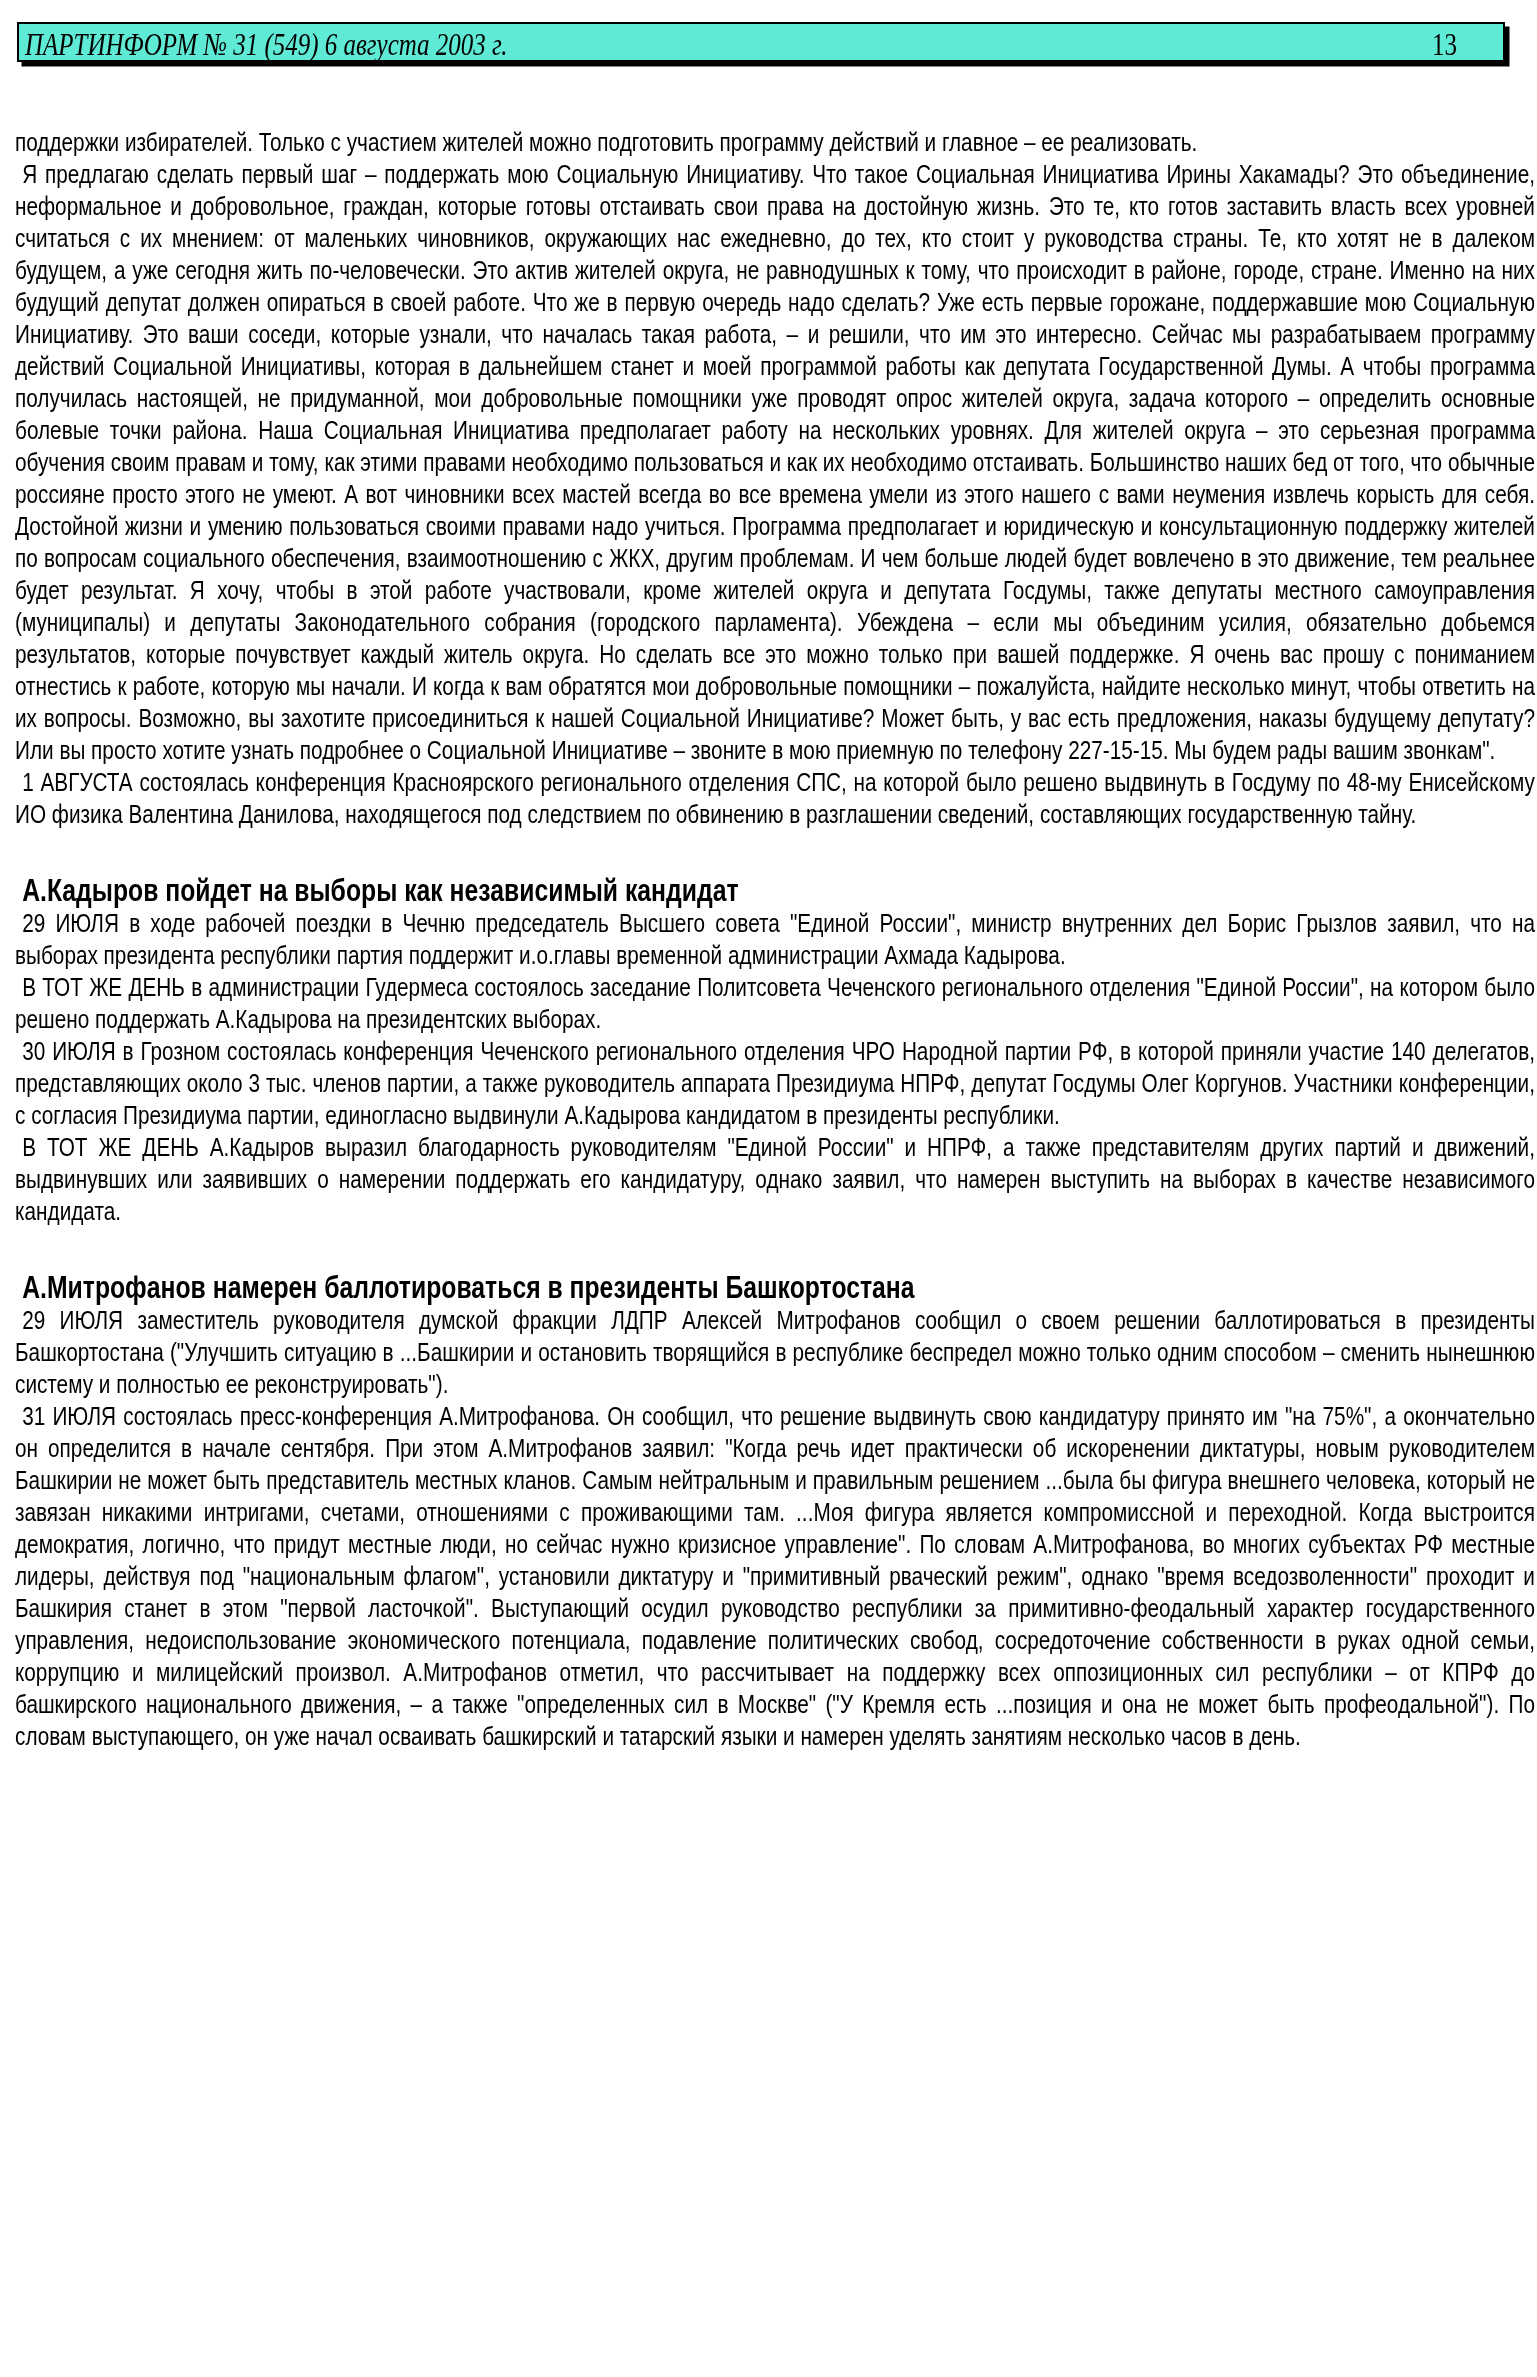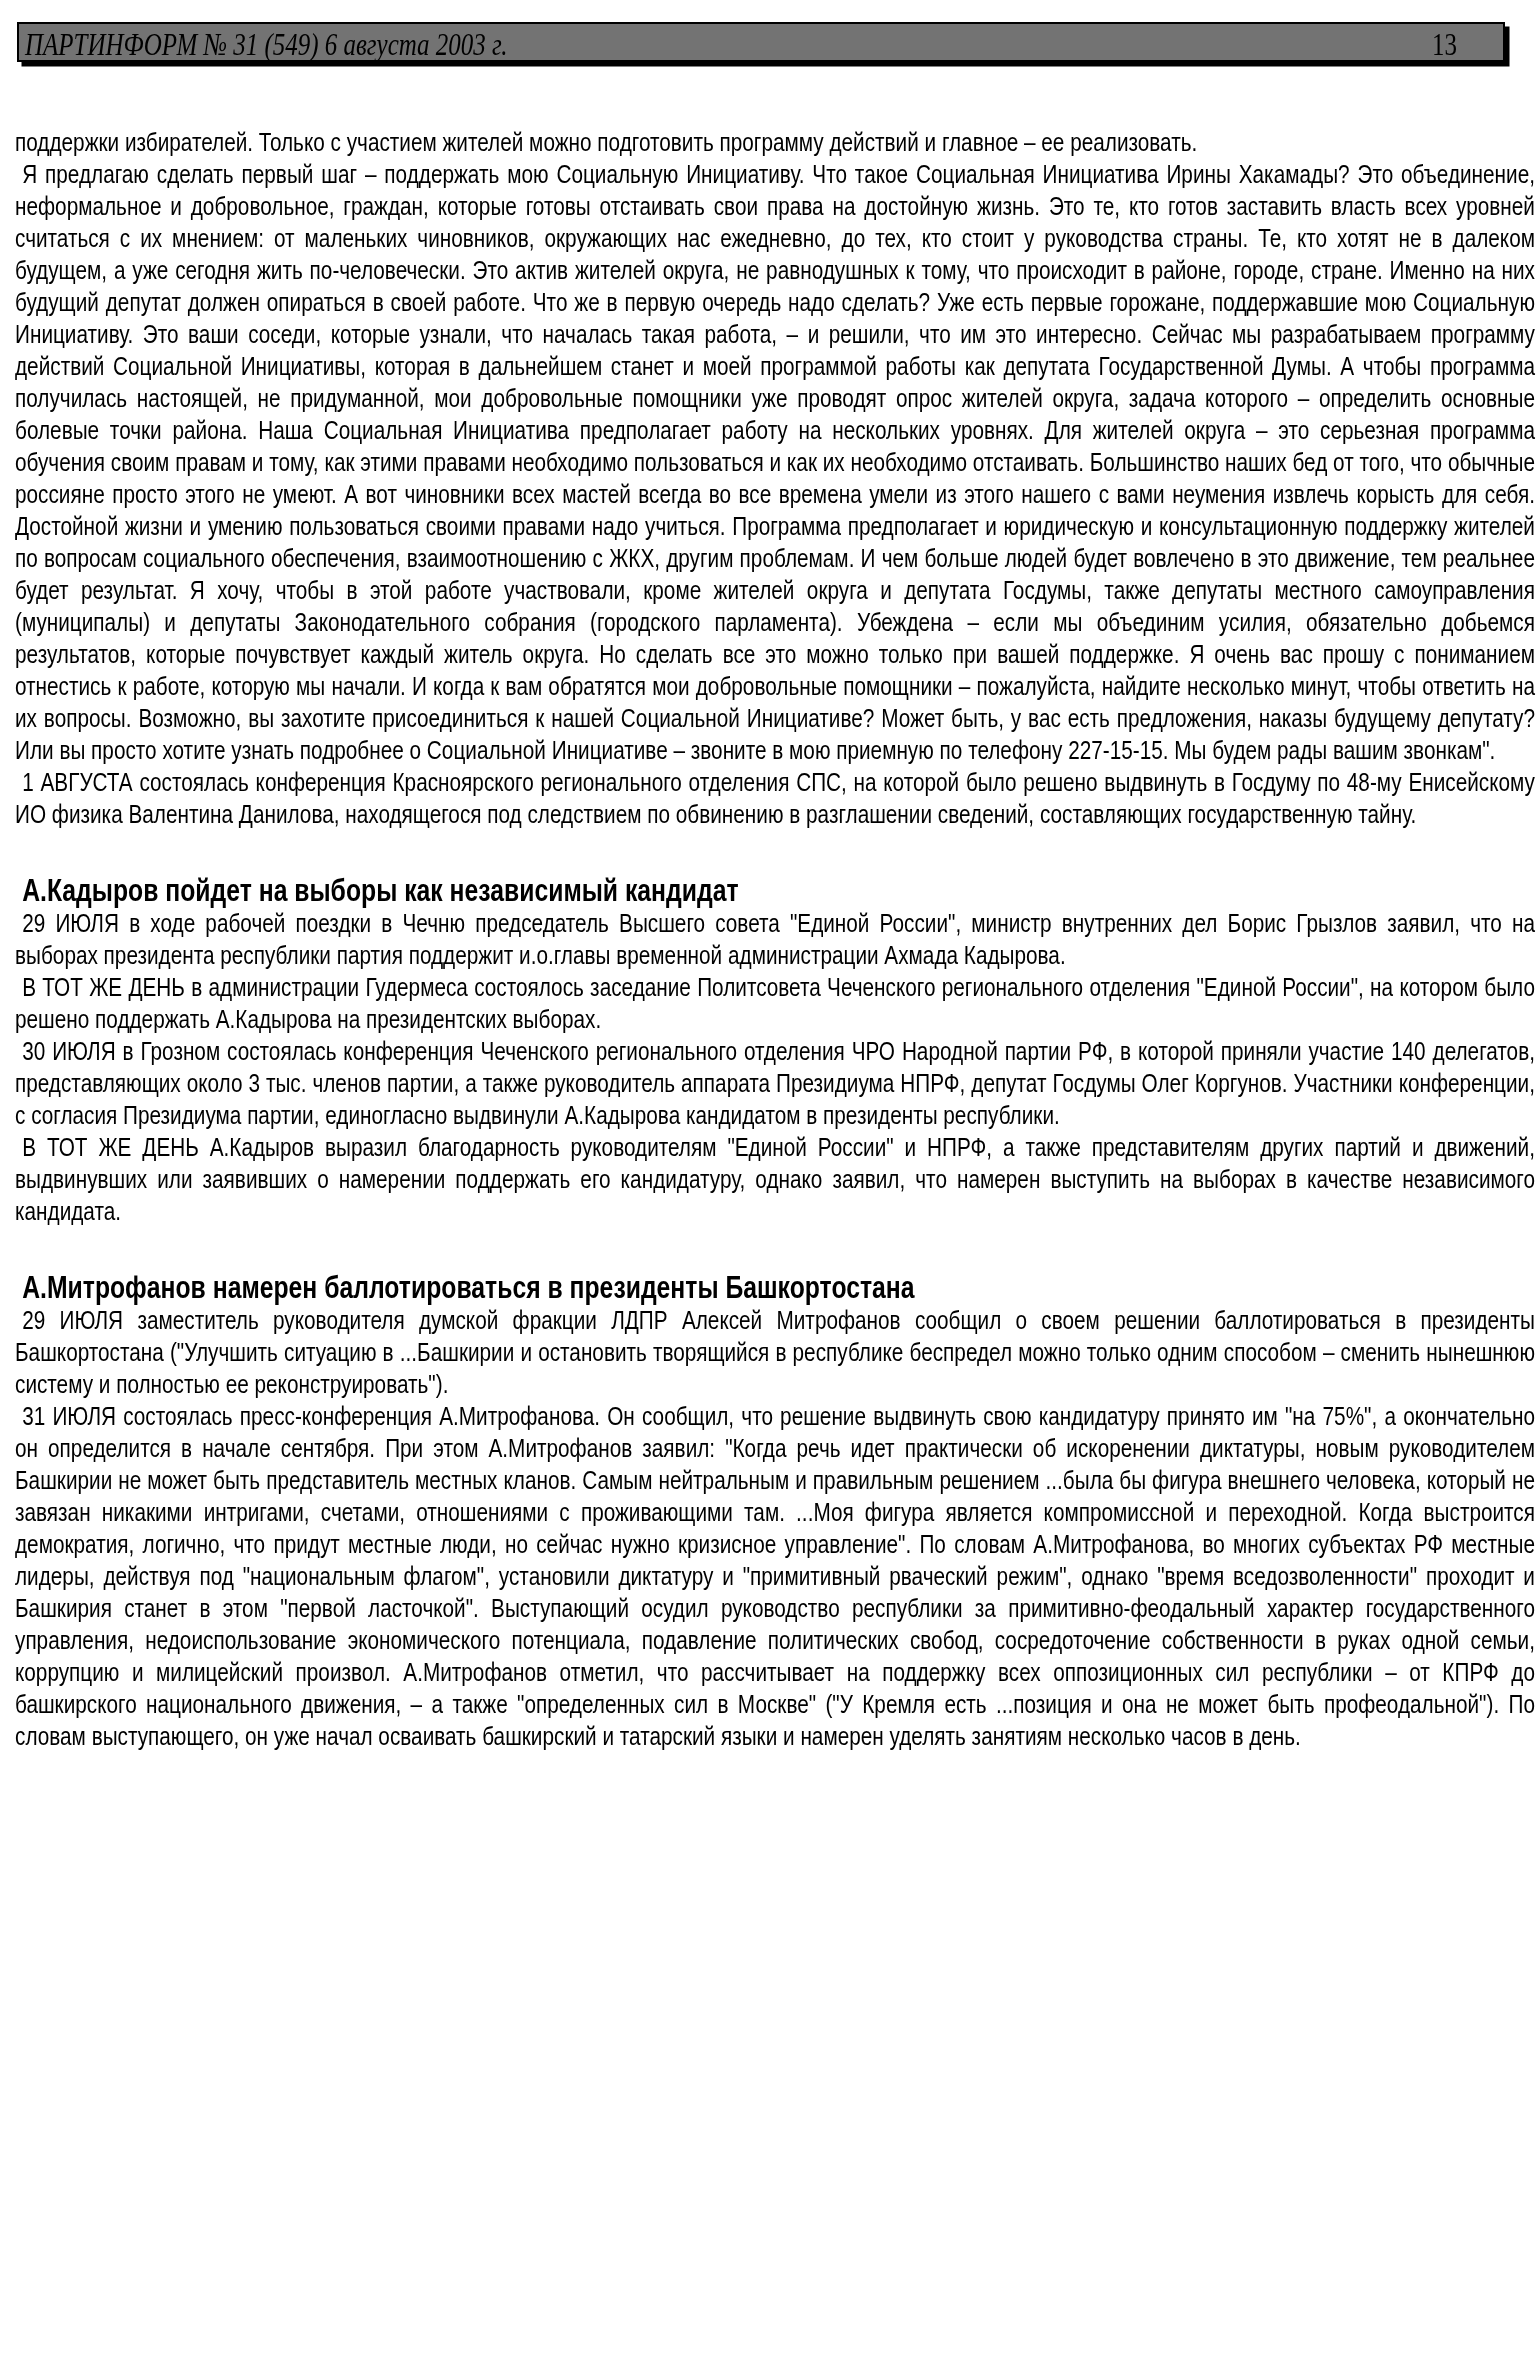--- a/index.html
+++ b/index.html
@@ -14,21 +14,21 @@
       overflow: hidden;
       color: #000000;
     }
     .header-box {
       position: absolute;
       left: 16.7px;
       top: 22.4px;
       width: 1488px;
       height: 40px;
       border: 2.6px solid #000;
-      background: #737373;
+      background: #5eead4;
       box-shadow: 4.5px 4.5px 0 #000;
       box-sizing: border-box;
       text-decoration: underline;
     }
     .header-title {
       position: absolute;
       left: 6.4px;
       top: 1.3px;
       font-family: "Liberation Serif", serif;
       font-style: italic;

